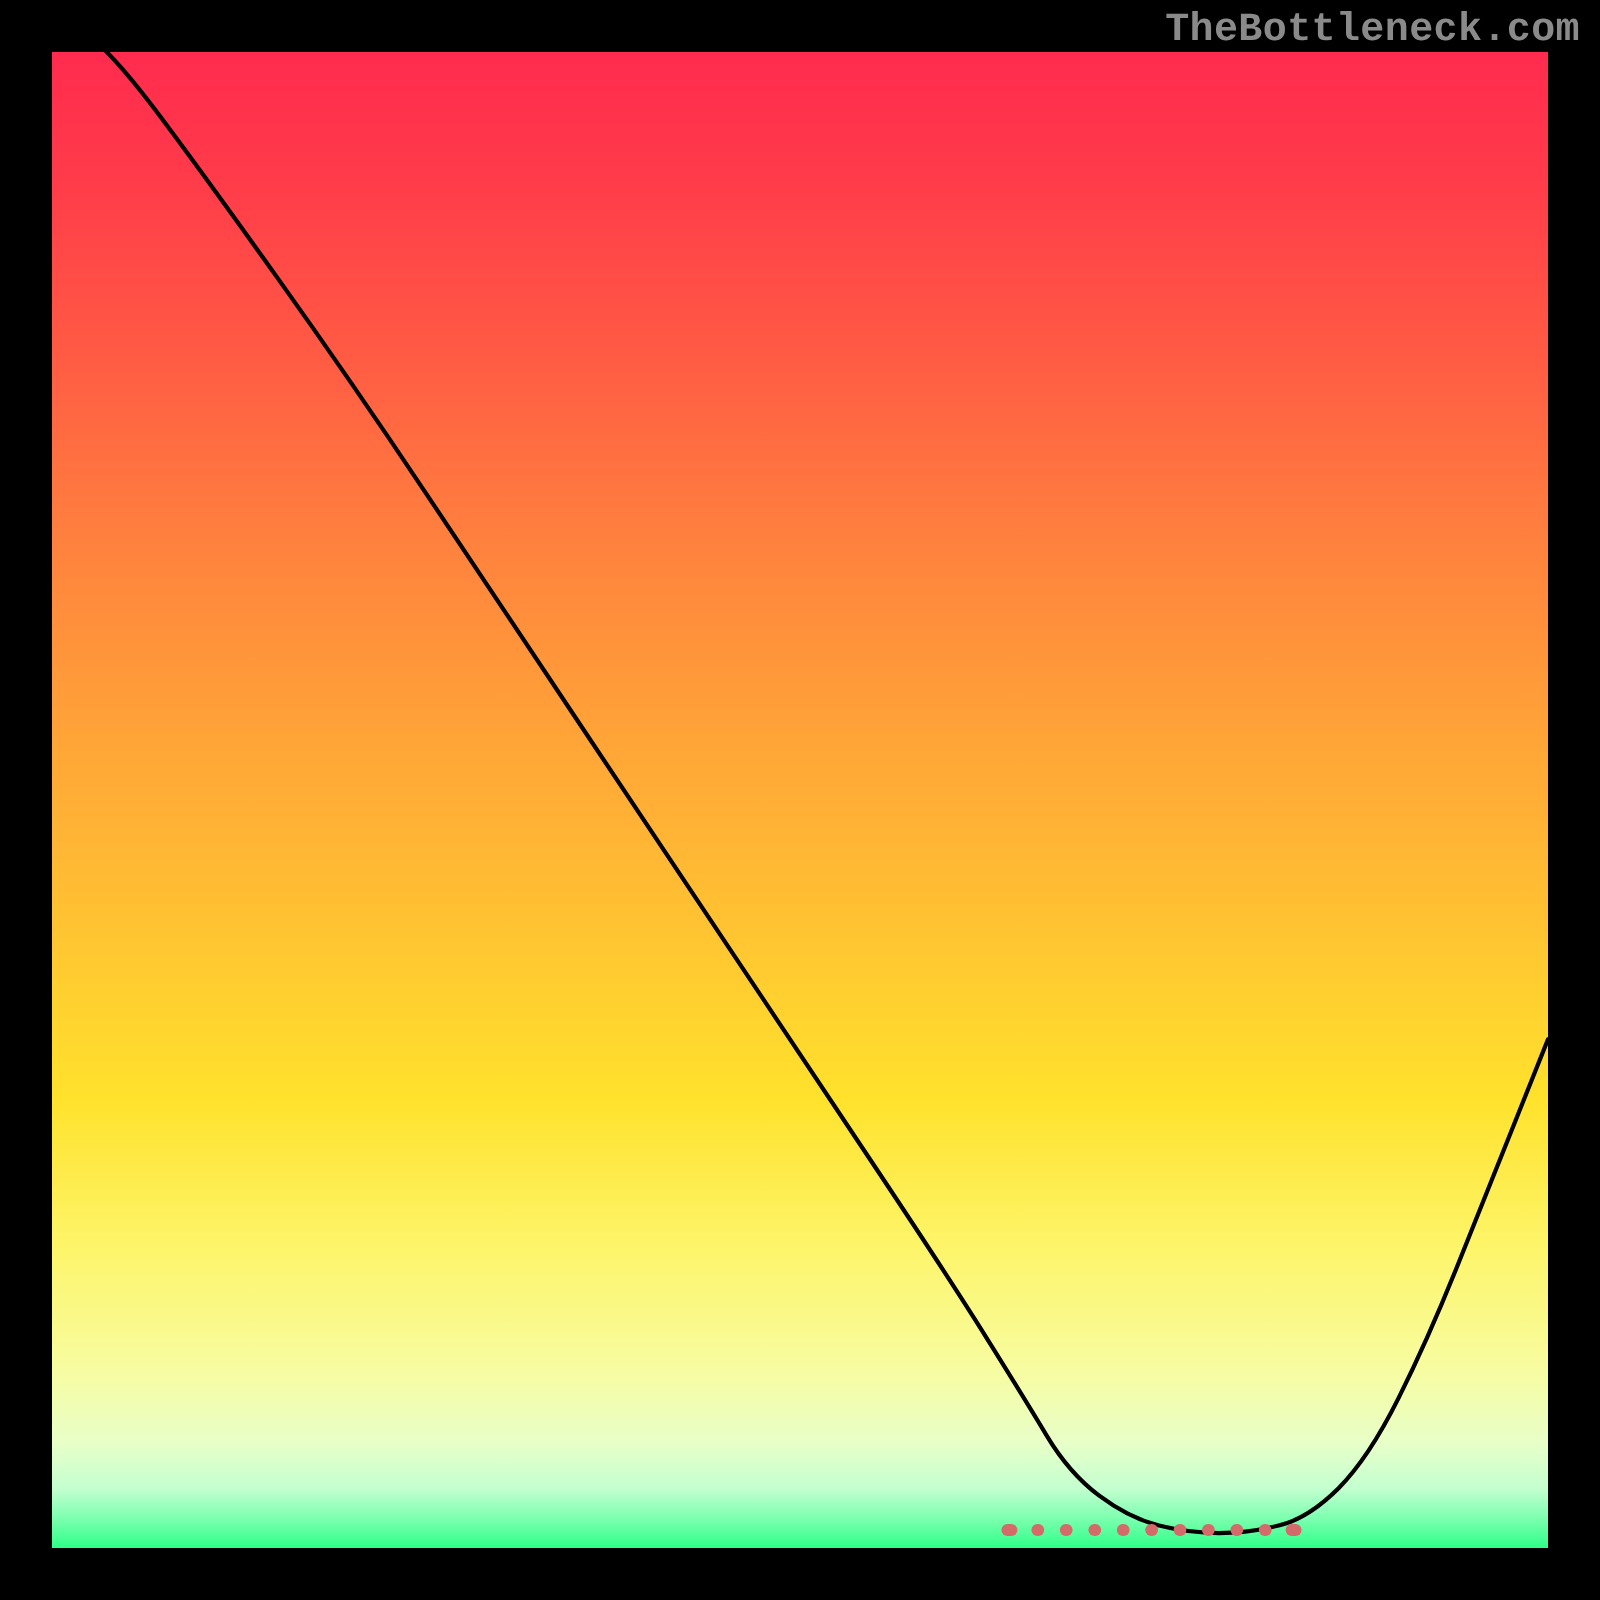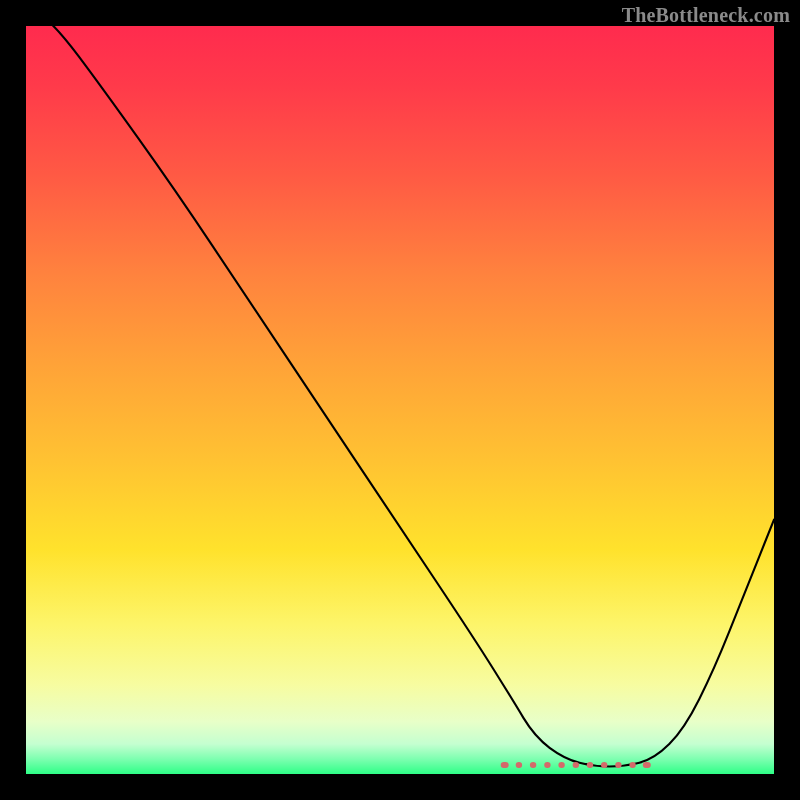--- a/index.html
+++ b/index.html
@@ -44,21 +44,21 @@
     );
   }
   svg.curve {
     position: absolute;
     inset: 0;
   }
   .watermark {
     position: absolute;
     top: 4px;
     right: 10px;
-    font-family: Liberation Serif, serif;
+    font-family: Liberation Mono, monospace;
     font-size: 20px;
     font-weight: bold;
     color: #8a8a8a;
     letter-spacing: 0.2px;
     user-select: none;
     margin-left: 38px;
   }
 </style>
 </head>
 <body>

